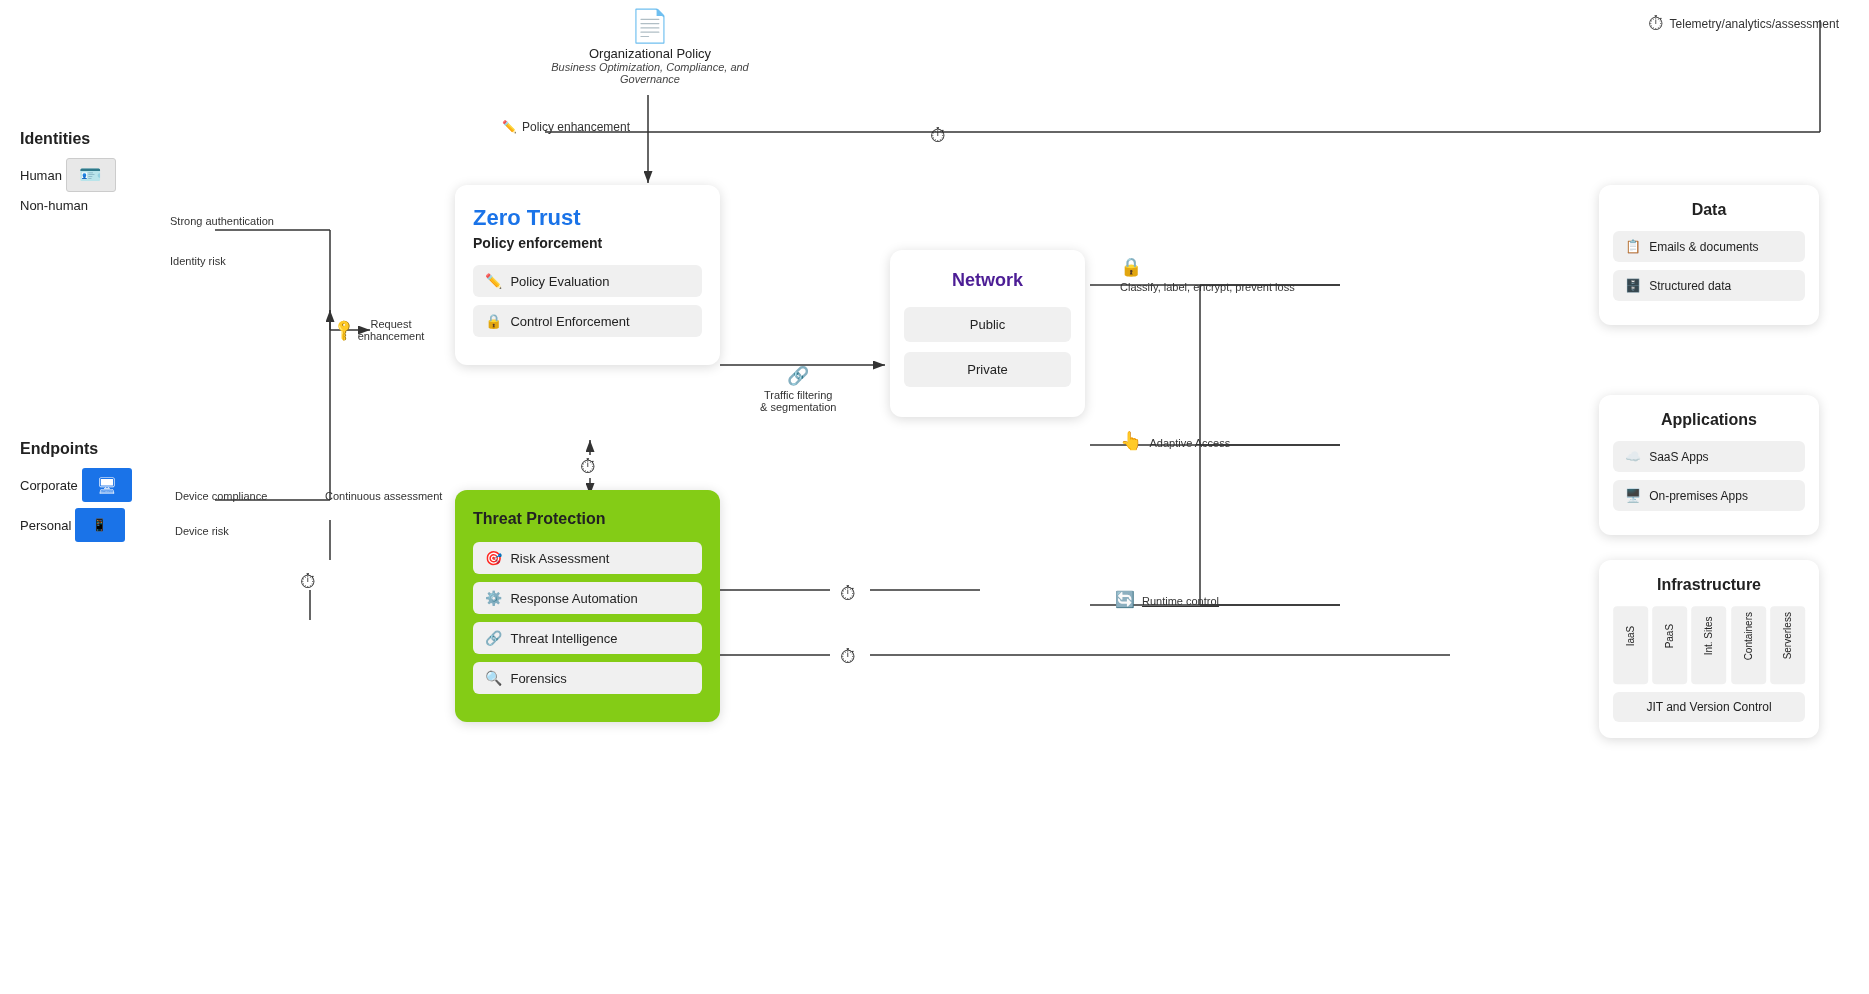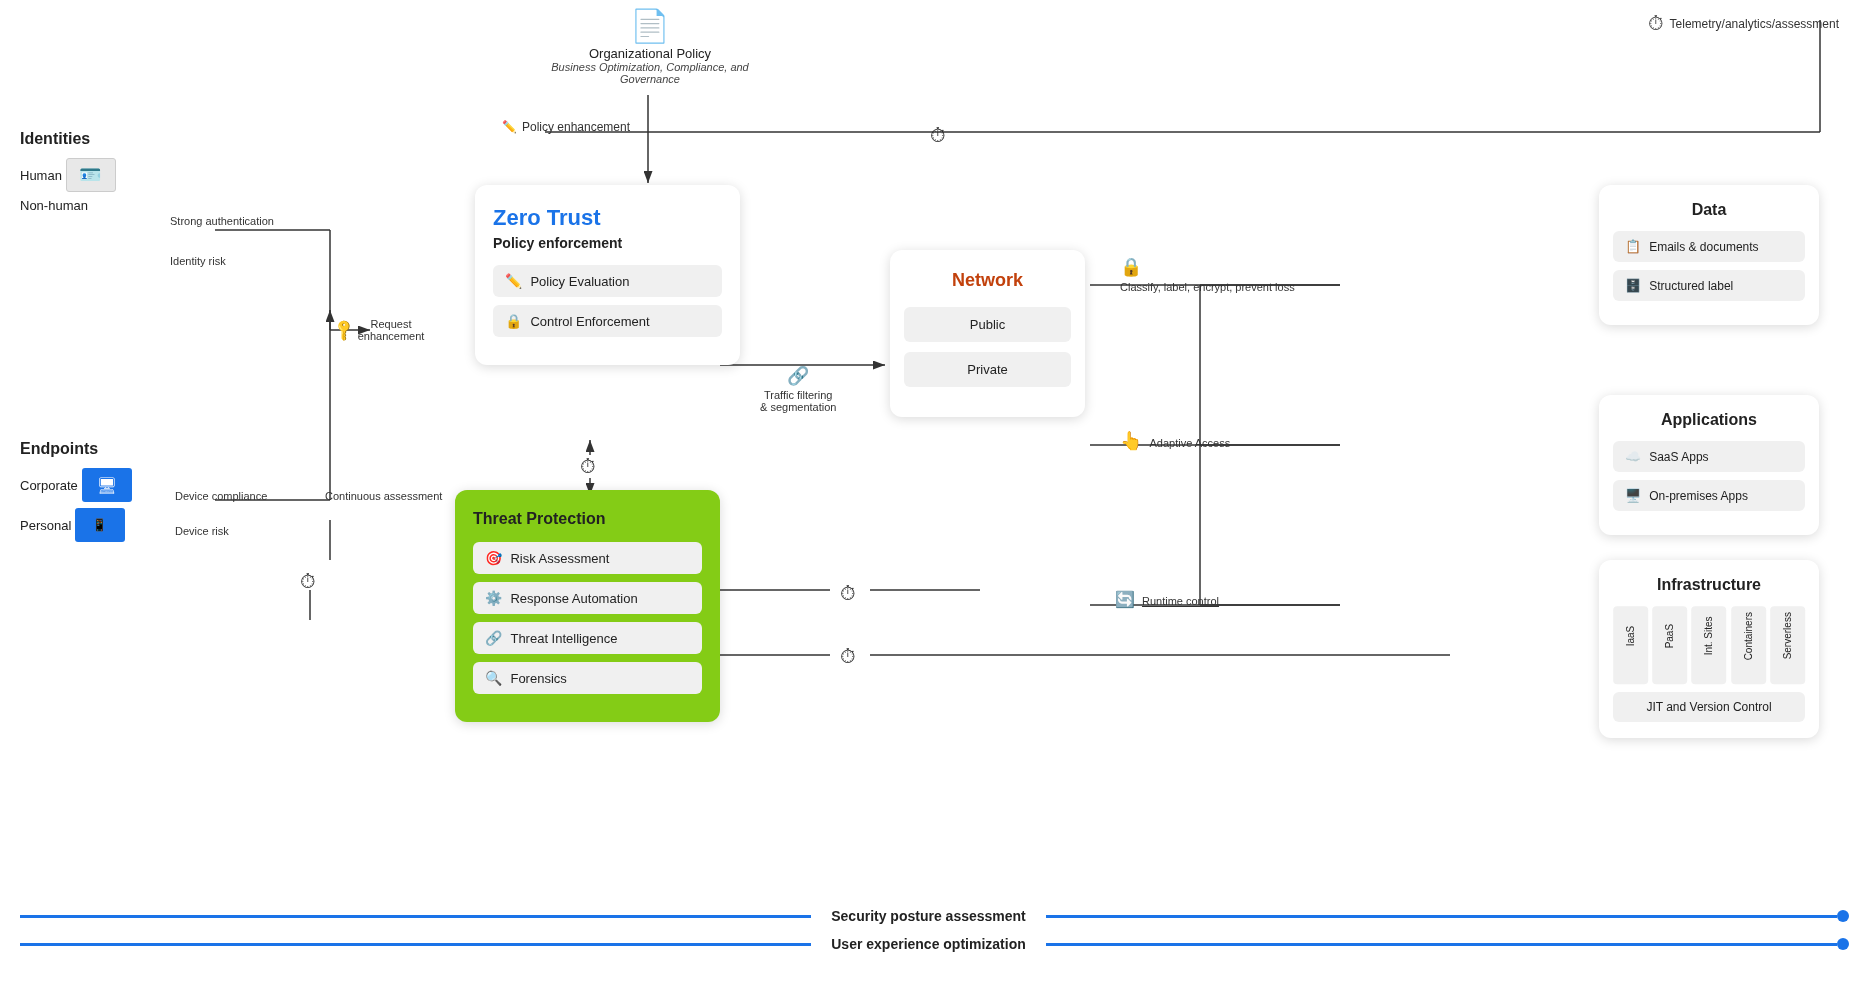--- a/index.html
+++ b/index.html
@@ -174,21 +174,20 @@
     
     .zero-trust-card {
       position: absolute;
       top: 185px;
       left: 455px;
       width: 265px;
       background: white;
       border-radius: 12px;
       box-shadow: 0 2px 12px rgba(0,0,0,0.15);
       padding: 20px 18px 20px 18px;
-      margin-left: 20px;
     }
     .zero-trust-title {
       color: #1a73e8;
       font-size: 22px;
       font-weight: 700;
       margin-bottom: 4px;
     }
     .zero-trust-subtitle {
       font-weight: 700;
       font-size: 14px;
@@ -250,21 +249,21 @@
       width: 195px;
       background: white;
       border-radius: 12px;
       box-shadow: 0 2px 12px rgba(0,0,0,0.15);
       padding: 20px 14px;
     }
     .network-title {
       font-weight: 700;
       font-size: 18px;
       margin-bottom: 16px;
-      color: #c2410c;
+      color: #4c1d95;
       text-align: center;
     }
     .network-item {
       background: #f0f0f0;
       border-radius: 6px;
       padding: 10px;
       text-align: center;
       margin-bottom: 10px;
       font-size: 13px;
     }
@@ -638,21 +637,21 @@
   </div>
 
   <div class="data-card">
     <div class="card-title">Data</div>
     <div class="card-item">
       <span class="card-item-icon">📋</span>
       <span>Emails &amp; documents</span>
     </div>
     <div class="card-item">
       <span class="card-item-icon">🗄️</span>
-      <span>Structured label</span>
+      <span>Structured data</span>
     </div>
   </div>
 
   <div class="applications-card">
     <div class="card-title">Applications</div>
     <div class="card-item">
       <span class="card-item-icon">☁️</span>
       <span>SaaS Apps</span>
     </div>
     <div class="card-item">
@@ -666,28 +665,14 @@
     <div class="infra-cols">
       <div class="infra-col">IaaS</div>
       <div class="infra-col">PaaS</div>
       <div class="infra-col">Int. Sites</div>
       <div class="infra-col">Containers</div>
       <div class="infra-col">Serverless</div>
     </div>
     <div class="jit-item">JIT and Version Control</div>
   </div>
 
-  <div class="bottom-bars">
-    <div class="bottom-bar-row">
-      <div class="bar-line"></div>
-      <div class="bar-label">Security posture assessment</div>
-      <div class="bar-line"></div>
-      <div class="bar-dot"></div>
-    </div>
-    <div class="bottom-bar-row">
-      <div class="bar-line"></div>
-      <div class="bar-label">User experience optimization</div>
-      <div class="bar-line"></div>
-      <div class="bar-dot"></div>
-    </div>
-  </div>
 
 </div>
 
 </body></html>

